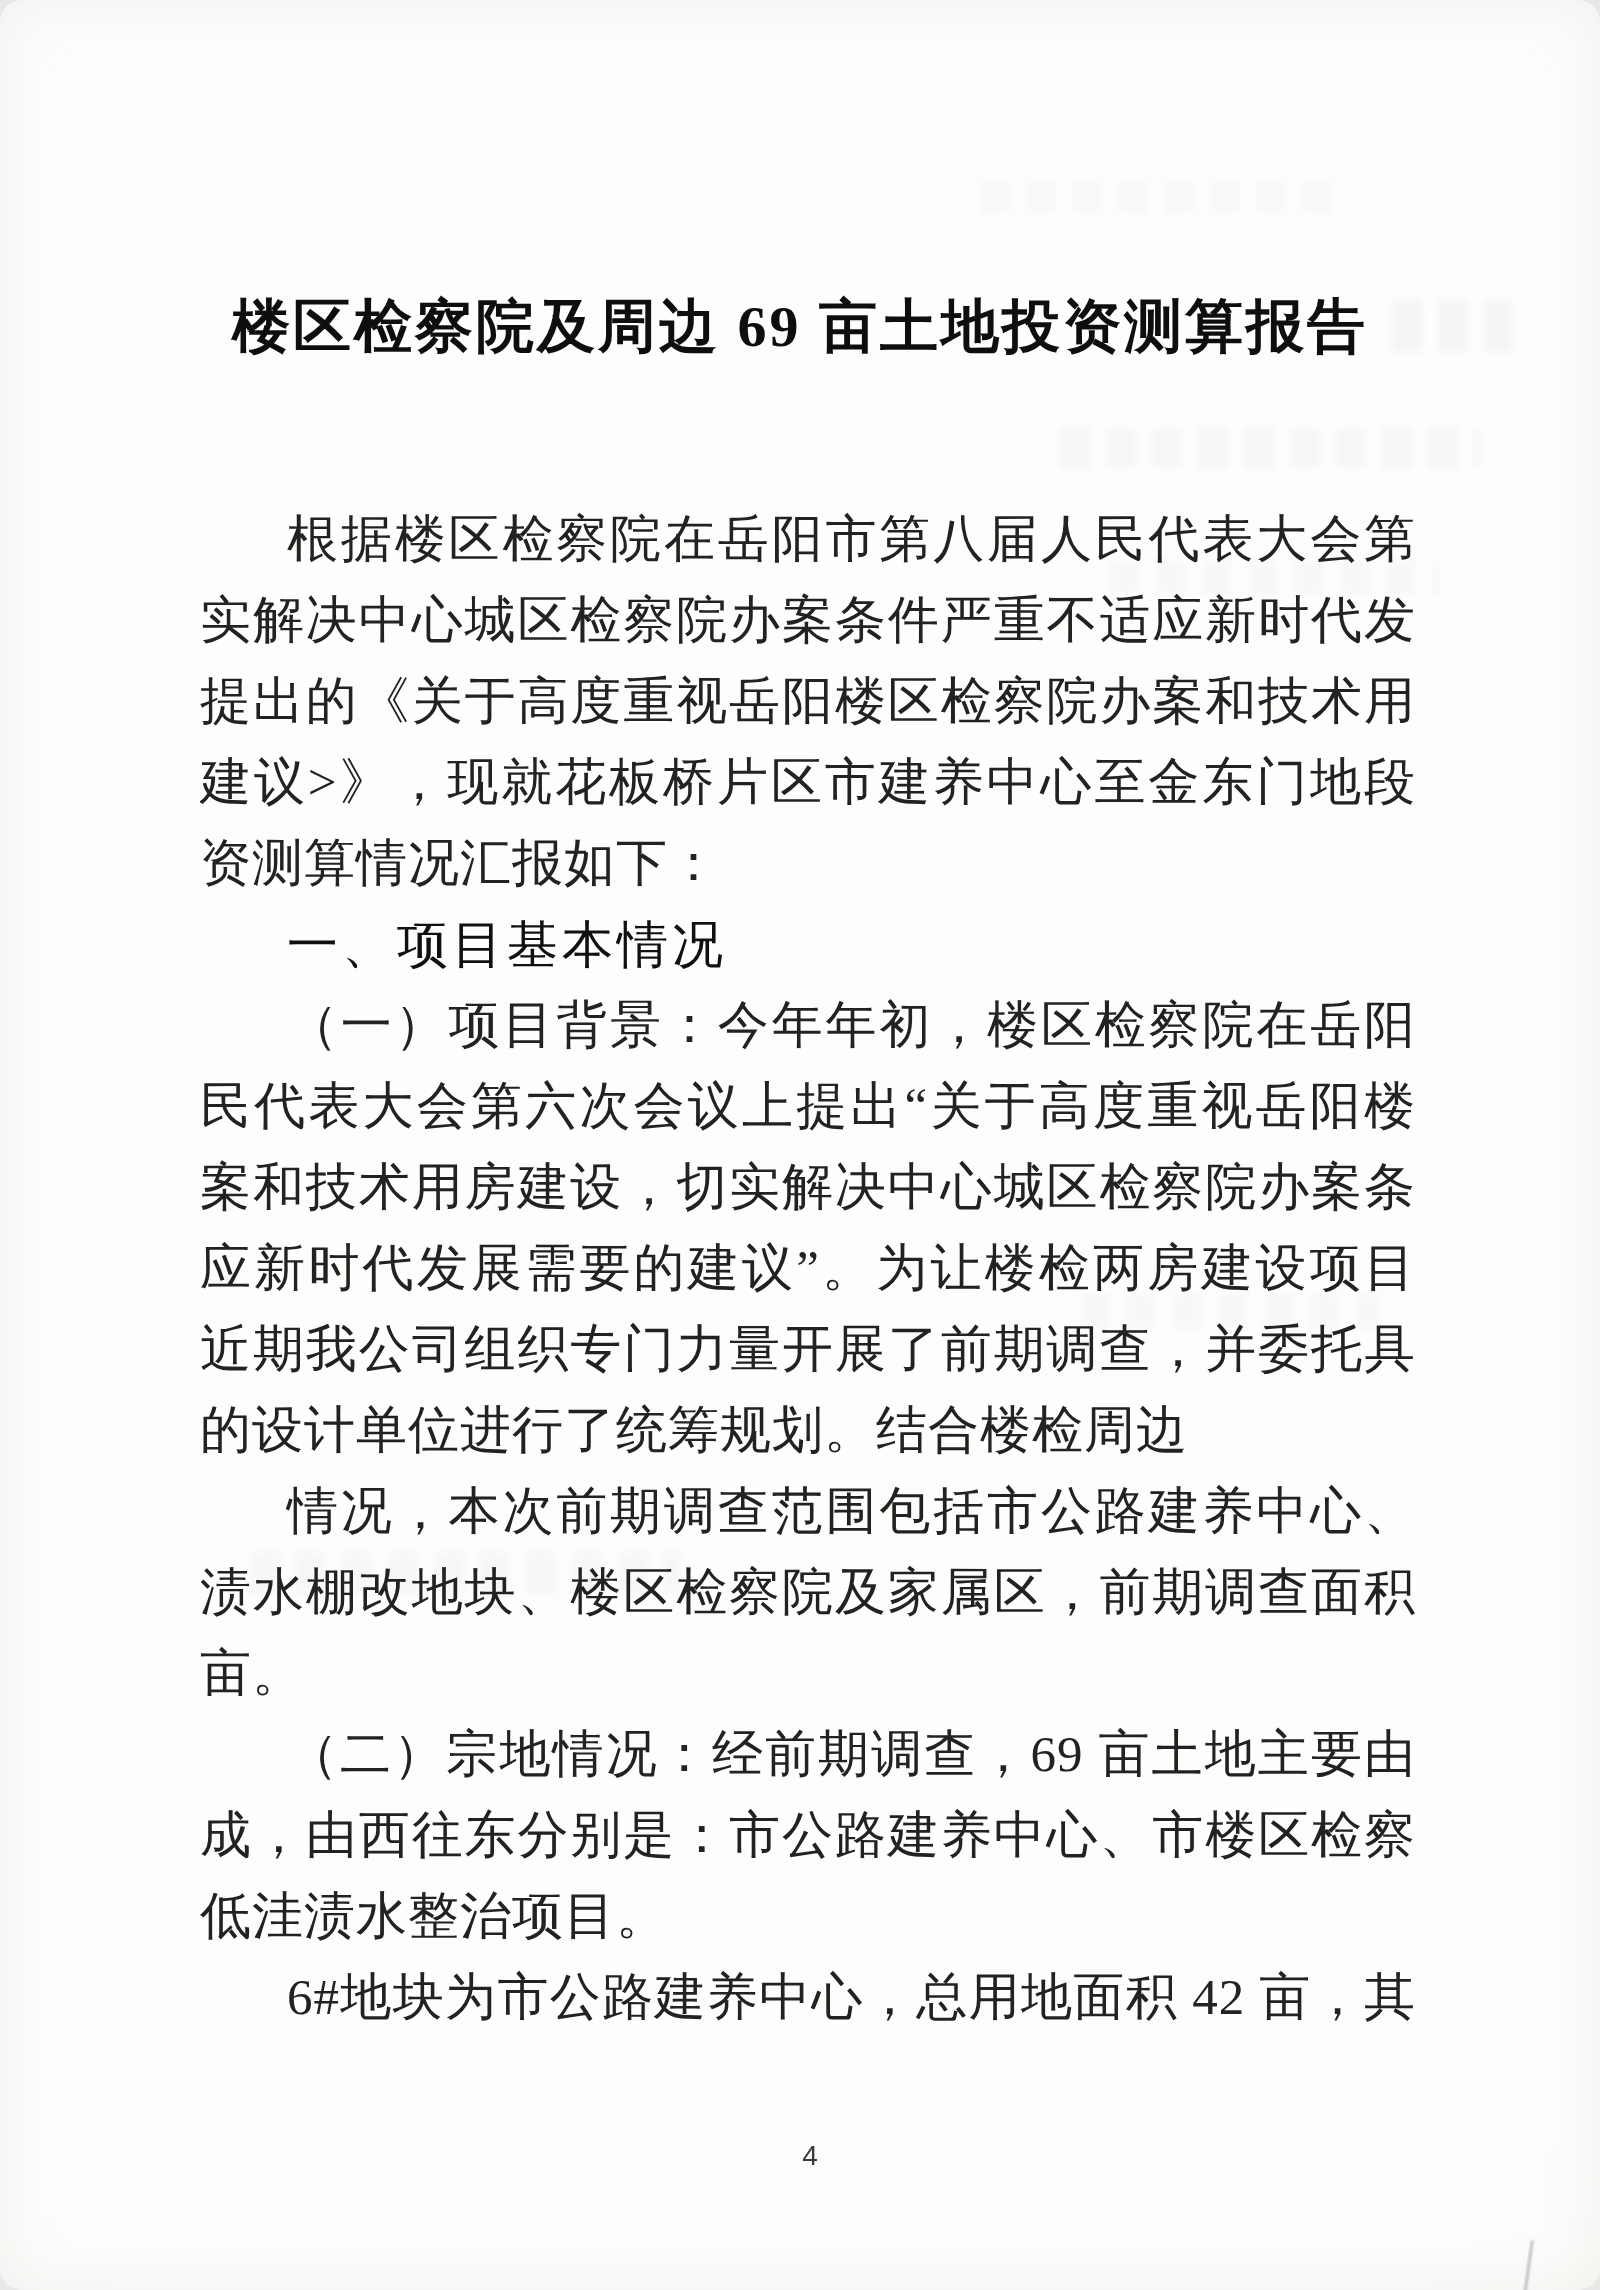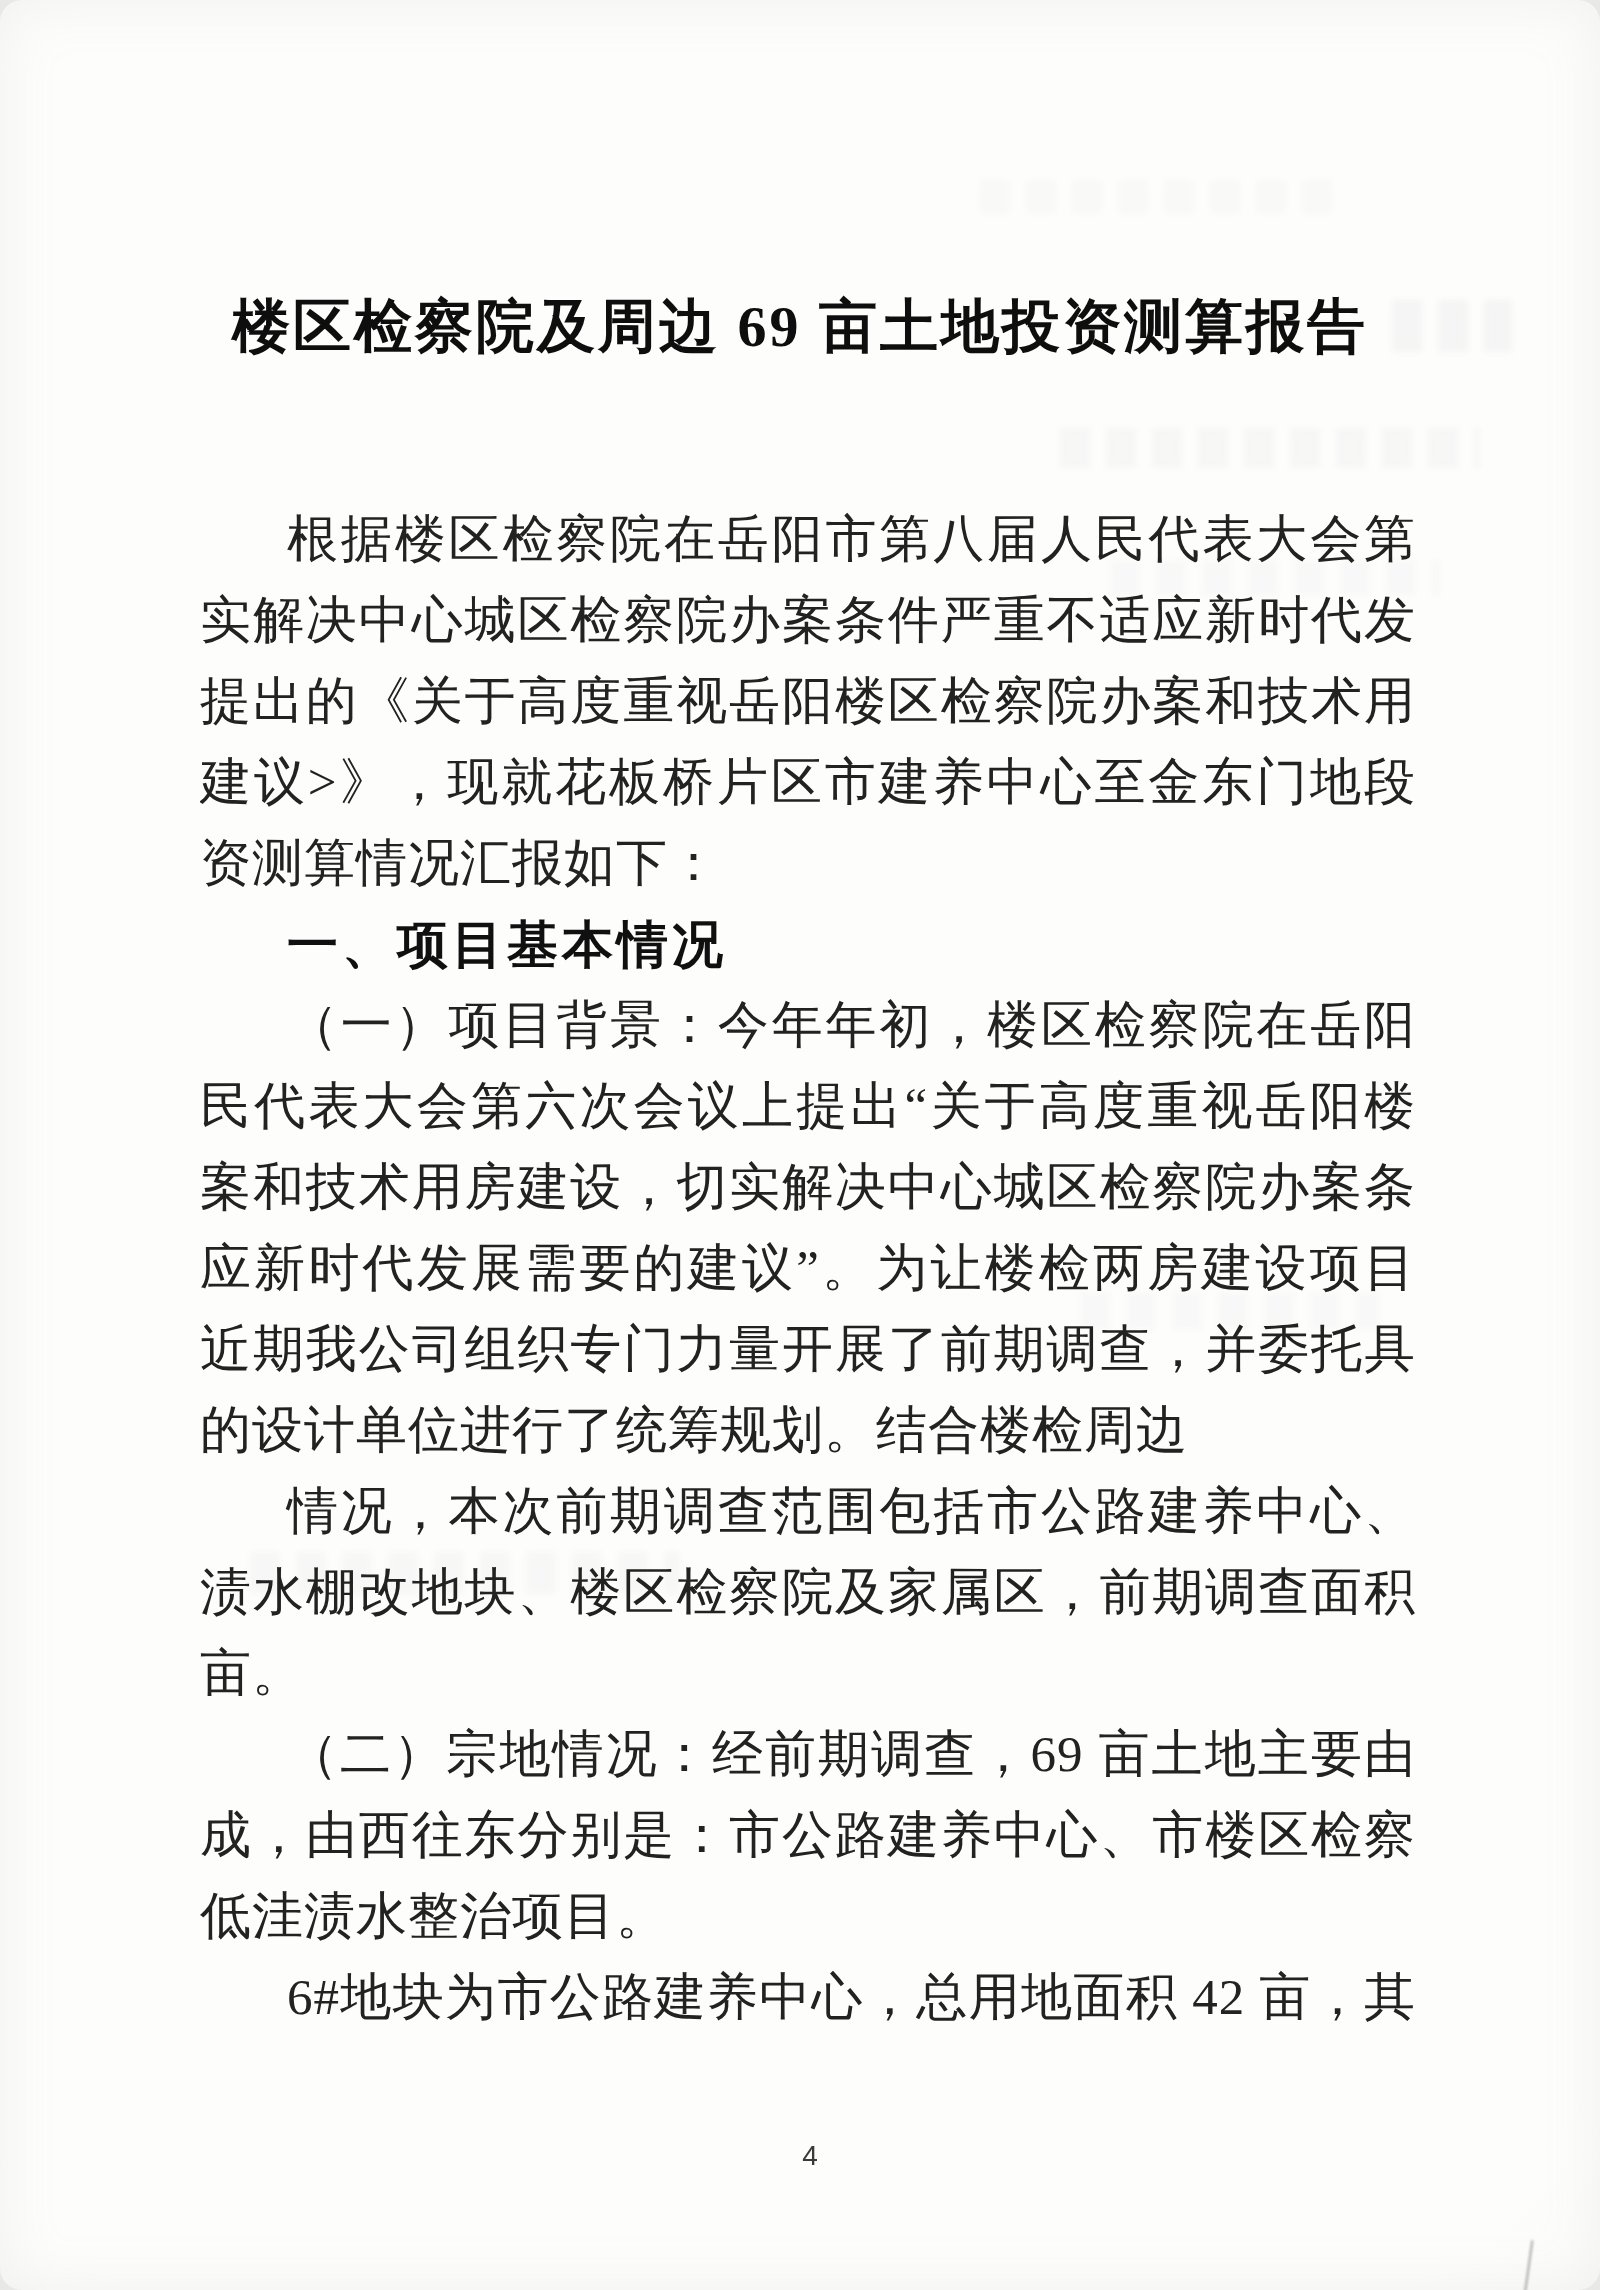--- a/index.html
+++ b/index.html
@@ -54,21 +54,21 @@
     overflow: hidden;
   }
   .doc-line.indent {
     padding-left: 87px;
   }
   .doc-line.full.indent {
     width: 1129px;
   }
   .doc-line.heading {
     font-family: "Liberation Sans", sans-serif;
-    font-weight: 700;
+    font-weight: 400;
     color: #101010;
     letter-spacing: 4px;
   }
   .page-number {
     position: absolute;
     top: 2140px;
     left: 0;
     width: 1620px;
     text-align: center;
     font-family: "Liberation Sans", sans-serif;

